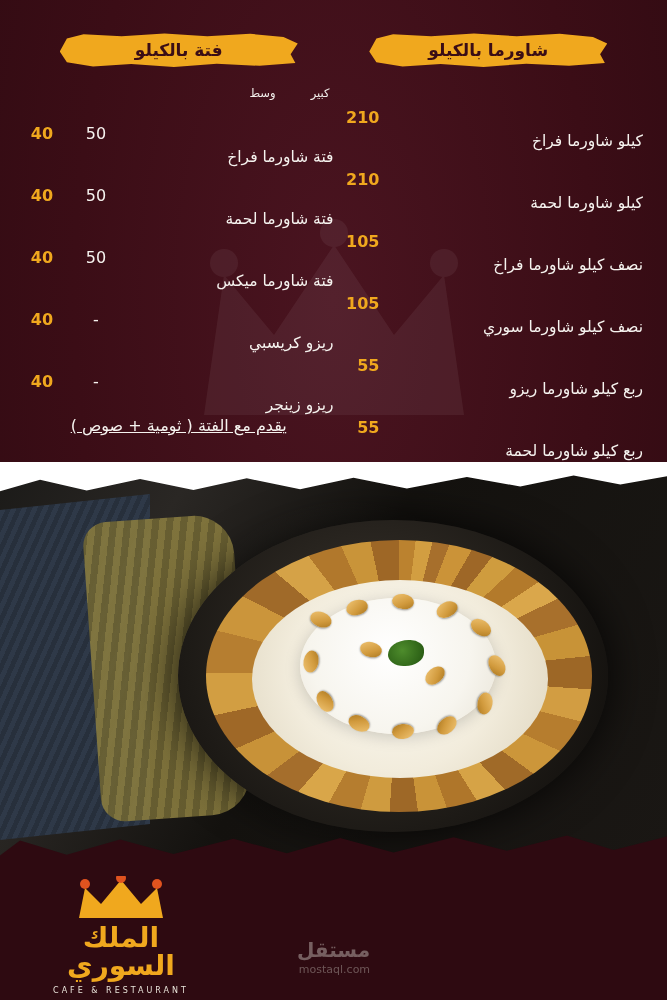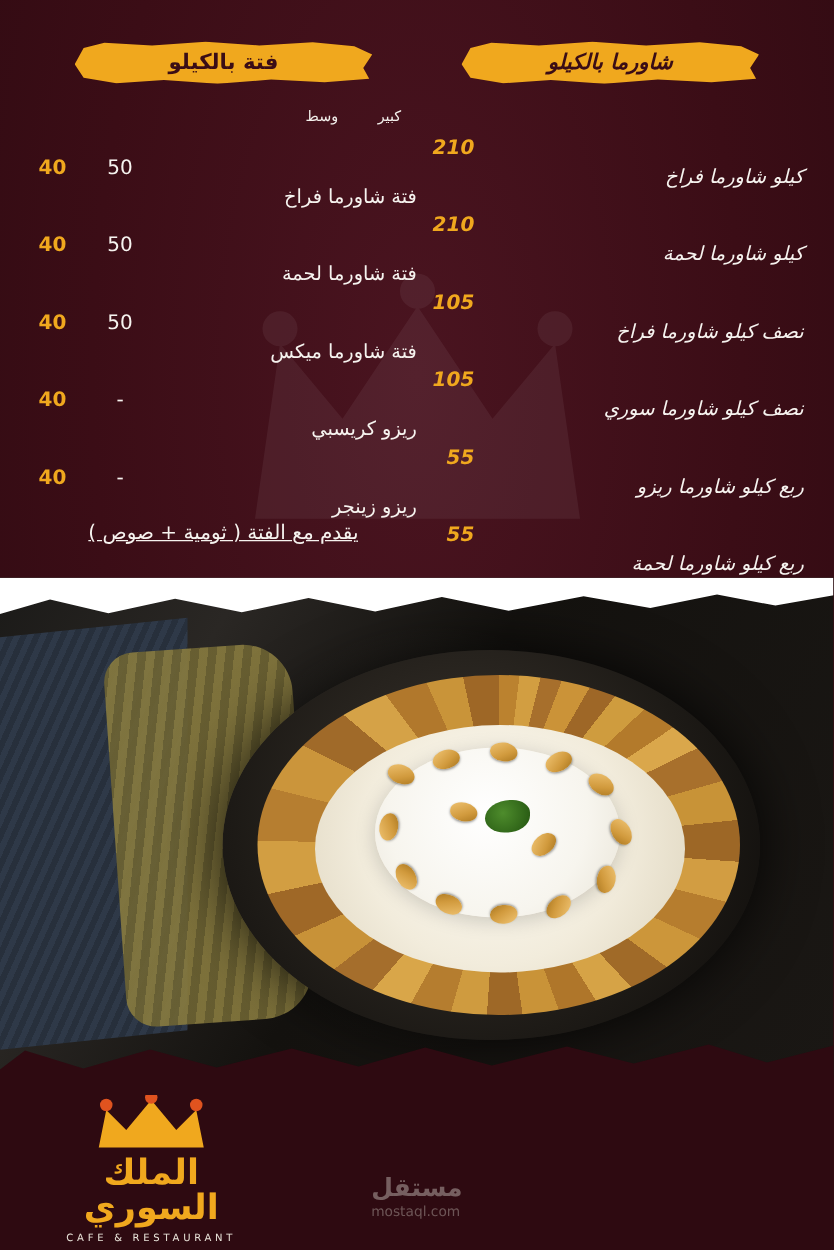--- a/index.html
+++ b/index.html
@@ -30,21 +30,21 @@
   .menu {
     position: absolute;
     top: 0; left: 0; right: 0;
     height: 470px;
     display: flex;
     flex-direction: row;
     padding: 32px 18px 0 18px;
   }
   .col { flex: 1 1 50%; position: relative; }
   .col-left { padding-left: 6px; }
-  .col-right { padding-right: 6px; font-style: italic; }
+  .col-right { padding-right: 6px; }
 
   
   .sec-head {
     position: relative;
     height: 36px;
     margin: 0 auto 18px auto;
     width: 238px;
     display: flex;
     align-items: center;
     justify-content: center;
@@ -66,21 +66,21 @@
 
   
   .sizes {
     display: flex;
     gap: 18px;
     color: #f3f0ec;
     font-size: 11.5px;
     padding-right: 4px;
     margin-bottom: 2px;
   }
-  .sizes span { width: 36px; text-align: center; }
+  .sizes span { width: 36px; }
 
   
   .rows { display: flex; flex-direction: column; }
   .row {
     display: flex;
     align-items: center;
     height: 62px;
   }
   .row .name {
     flex: 1 1 auto;
@@ -253,21 +253,21 @@
     color: #e8e3d9;
     font-size: 8px;
     letter-spacing: 3px;
     margin-top: 6px;
     direction: ltr;
   }
   .mostaql {
     position: absolute;
     left: 50%; bottom: 24px;
     transform: translateX(-50%);
-    text-align: left;
+    text-align: right;
     opacity: .45;
   }
   .mostaql-ar { color: #cfc7c1; font-size: 20px; font-weight: bold; }
   .mostaql-en { color: #b8afa9; font-size: 11px; direction: ltr; margin-top: 1px; }
 </style>
 </head>
 <body>
 
 <div class="page">
 

